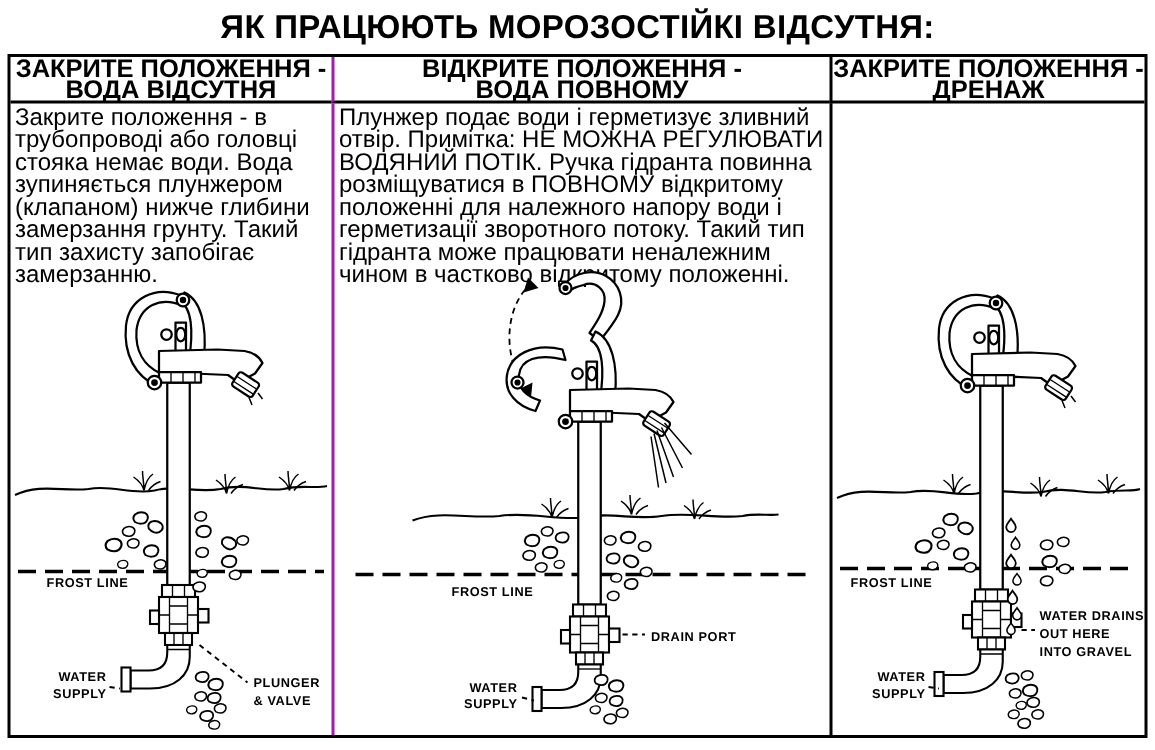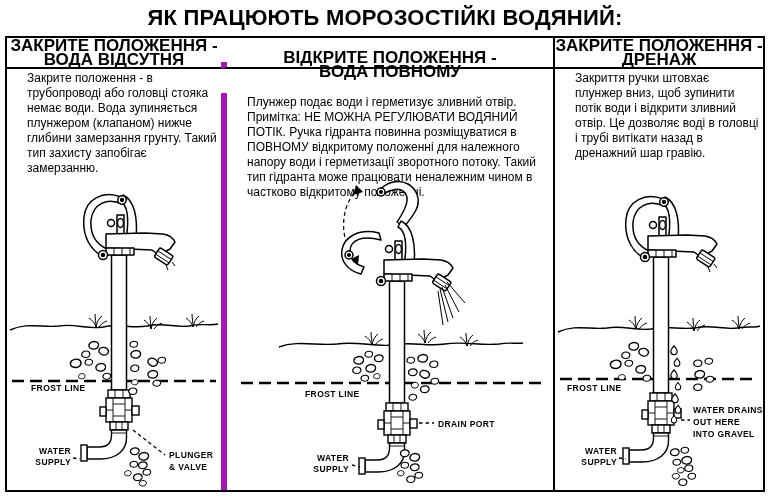--- a/index.html
+++ b/index.html
@@ -3,23 +3,23 @@
 <meta charset="utf-8">
 <style>
   html,body{margin:0;padding:0;background:#fff;}
   body{width:770px;height:500px;position:relative;font-family:"Liberation Sans",sans-serif;color:#000;overflow:hidden;}
   .title{position:absolute;top:5px;left:0;width:770px;text-align:center;font-size:22px;font-weight:bold;letter-spacing:.2px;}
   .table{position:absolute;left:5px;top:36px;width:760px;height:456px;border:2px solid #000;box-sizing:border-box;
          display:grid;grid-template-columns:214px 332px 210px;grid-template-rows:31px 1fr;}
   .hcell{border-bottom:2px solid #000;display:flex;flex-direction:column;align-items:center;justify-content:center;
          font-weight:bold;font-size:17px;line-height:14px;text-align:center;box-sizing:border-box;}
   .bcell{position:relative;box-sizing:border-box;overflow:hidden;}
-  .c2{border-left:6px solid #a21caf;margin-top:24px;}
+  .c2{border-left:2px solid #a21caf;}
   .c3{border-left:2px solid #000;}
-  .desc{font-size:12px;line-height:15px;padding:2px 4px 0 20px;}
+  .desc{font-size:16px;line-height:15px;padding:2px 4px 0 3px;}
   .b{font-weight:normal;}
   svg.diagram{position:absolute;left:0;bottom:0;display:block;}
   .ln{stroke:#000;stroke-width:1.5;fill:#fff;stroke-linejoin:round;}
   .thin{stroke:#000;stroke-width:.9;fill:none;}
   .wire{stroke:#000;stroke-width:1.4;fill:none;}
   .frost{stroke:#000;stroke-width:2.3;fill:none;stroke-dasharray:12 6;}
   .leader{stroke:#000;stroke-width:1.3;fill:none;stroke-dasharray:3.5 3;}
   .spray{stroke:#000;stroke-width:1;fill:none;}
   .arc{stroke:#000;stroke-width:1.2;fill:none;stroke-dasharray:4 3;}
   .dlabel{font:bold 8.5px "Liberation Sans",sans-serif;letter-spacing:.4px;fill:#000;}
@@ -90,21 +90,21 @@
         <path class="thin" d="M -8 -1 H 8 M -8 3 H 8"></path>
       </g>
       <rect x="-13" y="55" width="28" height="7"></rect>
       <path class="thin" d="M -5 55 V 62 M 3 55 V 62 M 11 55 V 62"></path>
       <circle cx="-16" cy="62" r="4.5"></circle>
         <circle cx="-16" cy="62" r="1.5" fill="#000"></circle>
     </g>
   </defs>
 </svg>
 
-<div class="title">ЯК ПРАЦЮЮТЬ МОРОЗОСТІЙКІ ВОДЯНИЙ:</div>
+<div class="title">ЯК ПРАЦЮЮТЬ МОРОЗОСТІЙКІ ВІДСУТНЯ:</div>
 
 <div class="table">
 
   <div class="hcell c1">
     <span>ЗАКРИТЕ ПОЛОЖЕННЯ -</span>
     <span>ВОДА ВІДСУТНЯ</span>
   </div>
   <div class="hcell c2">
     <span>ВІДКРИТЕ ПОЛОЖЕННЯ -</span>
     <span>ВОДА ПОВНОМУ</span>
@@ -219,21 +219,20 @@
       <path class="leader" d="M 192 253 L 207 253"></path>
       <path class="leader" d="M 125 295 L 133 297"></path>
       <text class="dlabel" x="78" y="227">FROST LINE</text>
       <text class="dlabel" x="211" y="257">DRAIN PORT</text>
       <text class="dlabel end" x="122" y="291">WATER</text>
       <text class="dlabel end" x="122" y="302">SUPPLY</text>
     </svg>
   </div>
 
   <div class="bcell c3">
-    <div class="desc">Закриття ручки штовхає плунжер вниз, щоб зупинити потік води і відкрити зливний отвір. Це дозволяє воді в головці і трубі витікати назад в дренажний шар гравію.</div>
     <svg class="diagram" width="208" height="330" viewBox="0 0 208 330">
       <g>
         <path class="wire" d="M 3 172 C 20 164 36 170 52 168 C 68 165 80 171 96 169 C 112 165 124 170 140 168 C 156 164 168 170 182 168 C 192 166 200 168 205 166"></path>
         <use href="#grass" x="81" y="169"></use>
         <use href="#grass" x="139" y="171"></use>
         <use href="#grass" x="184" y="169"></use>
       </g>
       <path class="frost" d="M 5 219 H 202"></path>
       <g>
         <rect class="ln" x="98.5" y="97" width="15" height="136"></rect>

